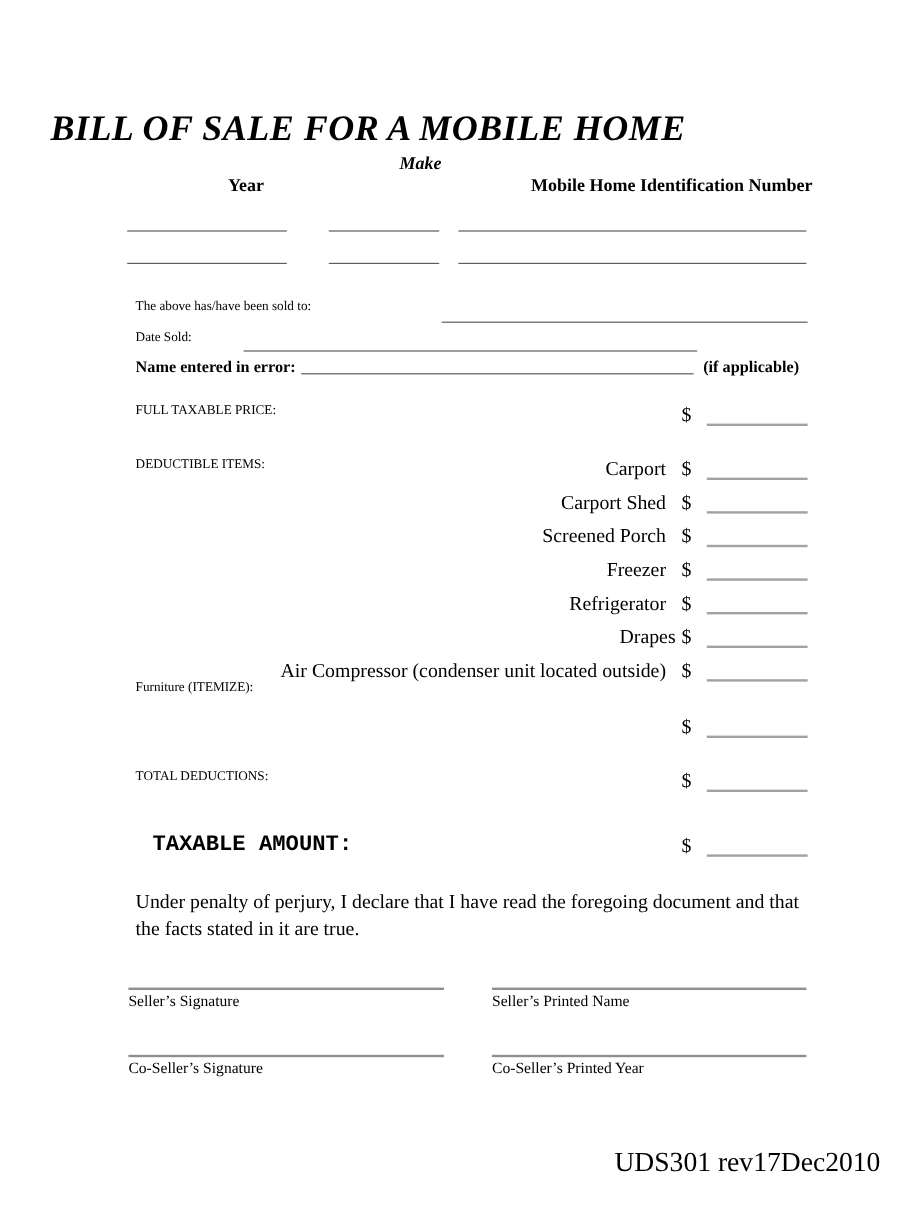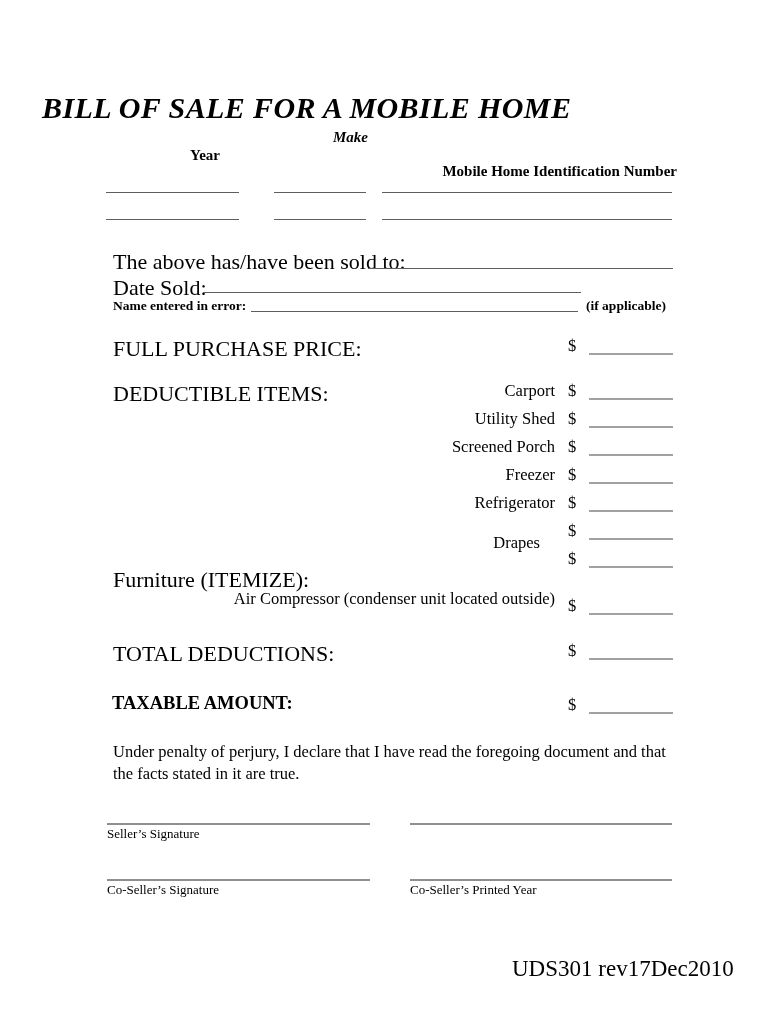--- a/index.html
+++ b/index.html
@@ -7,113 +7,114 @@
     position:relative;
     width:770px;height:1024px;
     background:#ffffff;
     font-family:"Liberation Serif","DejaVu Serif",serif;
     color:#000;
     overflow:hidden;
   }
   .t{position:absolute;white-space:nowrap;}
   .title{font-weight:bold;font-size:30px;text-align:left;letter-spacing:.4px;font-style:italic;}
   .colhead{font-weight:bold;font-size:15px;text-align:right;}
-  .body16{font-size:22px;}
+  .body16{font-size:11px;}
   .small-bold{font-size:13.5px;font-weight:bold;}
   .money-label{font-size:16.5px;text-align:right;}
   .dollar{font-size:16.5px;}
   .heavy{font-size:18.5px;font-weight:bold;}
   .sig-label{font-size:13px;}
   .footer-text{font-size:23px;}
   .para{font-size:16.5px;white-space:normal;line-height:22px;}
   .rule{position:absolute;height:0;border-top:1.6px solid #5e5e5e;}
   .rule-light{border-top:2px solid #a2a2a2;}
   .rule-sig{border-top:2px solid #8f8f8f;}
 </style>
 </head>
 <body>
 
 <div class="page">
 
   <div class="t title" style="top:91px;left:42px;width:728px;">BILL OF SALE FOR A MOBILE HOME</div>
 
   <div class="t colhead" style="top:147px;left:120px;width:100px;">Year</div>
   <div class="t colhead" style="top:129px;left:268px;width:100px;font-style:italic;">Make</div>
-  <div class="t colhead" style="top:147px;left:377px;width:300px;margin-top:16px;">Mobile Home Identification Number</div>
+  <div class="t colhead" style="top:147px;left:377px;width:300px;">Mobile Home Identification Number</div>
 
   <div class="rule" style="top:192px;left:106px;width:133px;"></div>
   <div class="rule" style="top:192px;left:274px;width:92px;"></div>
   <div class="rule" style="top:192px;left:382px;width:290px;"></div>
 
   <div class="rule" style="top:219px;left:106px;width:133px;"></div>
   <div class="rule" style="top:219px;left:274px;width:92px;"></div>
   <div class="rule" style="top:219px;left:382px;width:290px;"></div>
 
   <div class="t body16" style="top:249px;left:113px;">The above has/have been sold to:</div>
   <div class="rule" style="top:268px;left:368px;width:305px;"></div>
 
   <div class="t body16" style="top:275px;left:113px;">Date Sold:</div>
   <div class="rule" style="top:292px;left:203px;width:378px;"></div>
 
   <div class="t small-bold" style="top:298px;left:113px;text-align:right;">Name entered in error:</div>
   <div class="rule" style="top:311px;left:251px;width:327px;"></div>
   <div class="t small-bold" style="top:298px;left:586px;">(if applicable)</div>
 
-  <div class="t body16" style="top:336px;left:113px;">FULL PURCHASE PRICE:</div>
+  <div class="t body16" style="top:336px;left:113px;">FULL TAXABLE PRICE:</div>
   <div class="t dollar" style="top:336px;left:568px;">$</div>
   <div class="rule rule-light" style="top:353px;left:589px;width:84px;"></div>
 
   <div class="t body16" style="top:381px;left:113px;">DEDUCTIBLE ITEMS:</div>
 
   <div class="t money-label" style="top:381px;right:215px;">Carport</div>
   <div class="t dollar" style="top:381px;left:568px;">$</div>
   <div class="rule rule-light" style="top:398px;left:589px;width:84px;"></div>
 
-  <div class="t money-label" style="top:409px;right:215px;">Utility Shed</div>
+  <div class="t money-label" style="top:409px;right:215px;">Carport Shed</div>
   <div class="t dollar" style="top:409px;left:568px;">$</div>
   <div class="rule rule-light" style="top:426px;left:589px;width:84px;"></div>
 
   <div class="t money-label" style="top:437px;right:215px;">Screened Porch</div>
   <div class="t dollar" style="top:437px;left:568px;">$</div>
   <div class="rule rule-light" style="top:454px;left:589px;width:84px;"></div>
 
   <div class="t money-label" style="top:465px;right:215px;">Freezer</div>
   <div class="t dollar" style="top:465px;left:568px;">$</div>
   <div class="rule rule-light" style="top:482px;left:589px;width:84px;"></div>
 
   <div class="t money-label" style="top:493px;right:215px;">Refrigerator</div>
   <div class="t dollar" style="top:493px;left:568px;">$</div>
   <div class="rule rule-light" style="top:510px;left:589px;width:84px;"></div>
 
-  <div class="t money-label" style="top:521px;right:230px;margin-top:12px;">Drapes</div>
+  <div class="t money-label" style="top:521px;right:207px;">Drapes</div>
   <div class="t dollar" style="top:521px;left:568px;">$</div>
   <div class="rule rule-light" style="top:538px;left:589px;width:84px;"></div>
 
-  <div class="t money-label" style="top:549px;right:215px;margin-top:40px;">Air Compressor (condenser unit located outside)</div>
+  <div class="t money-label" style="top:549px;right:215px;">Air Compressor (condenser unit located outside)</div>
   <div class="t dollar" style="top:549px;left:568px;">$</div>
   <div class="rule rule-light" style="top:566px;left:589px;width:84px;"></div>
 
   <div class="t body16" style="top:567px;left:113px;">Furniture (ITEMIZE):</div>
 
   <div class="t dollar" style="top:596px;left:568px;">$</div>
   <div class="rule rule-light" style="top:613px;left:589px;width:84px;"></div>
 
   <div class="t body16" style="top:641px;left:113px;">TOTAL DEDUCTIONS:</div>
   <div class="t dollar" style="top:641px;left:568px;">$</div>
   <div class="rule rule-light" style="top:658px;left:589px;width:84px;"></div>
 
-  <div class="t heavy" style="top:693px;left:112px;">TAXABLE AMOUNT:</div>
+  <div class="t heavy" style="top:693px;left:127px;font-family:Liberation Mono, monospace;">TAXABLE AMOUNT:</div>
   <div class="t dollar" style="top:695px;left:568px;">$</div>
   <div class="rule rule-light" style="top:712px;left:589px;width:84px;"></div>
 
   <div class="t para" style="top:741px;left:113px;width:575px;">Under penalty of perjury, I declare that I have read the foregoing document and that the facts stated in it are true.</div>
 
   <div class="rule rule-sig" style="top:823px;left:107px;width:263px;"></div>
   <div class="rule rule-sig" style="top:823px;left:410px;width:262px;"></div>
   <div class="t sig-label" style="top:826px;left:107px;width:263px;">Seller’s Signature</div>
+  <div class="t sig-label" style="top:826px;left:410px;width:262px;">Seller’s Printed Name</div>
 
   <div class="rule rule-sig" style="top:879px;left:107px;width:263px;"></div>
   <div class="rule rule-sig" style="top:879px;left:410px;width:262px;"></div>
   <div class="t sig-label" style="top:882px;left:107px;width:263px;">Co-Seller’s Signature</div>
   <div class="t sig-label" style="top:882px;left:410px;width:262px;">Co-Seller’s Printed Year</div>
 
   <div class="t footer-text" style="top:956px;left:512px;">UDS301 rev17Dec2010</div>
 
 </div>
 

